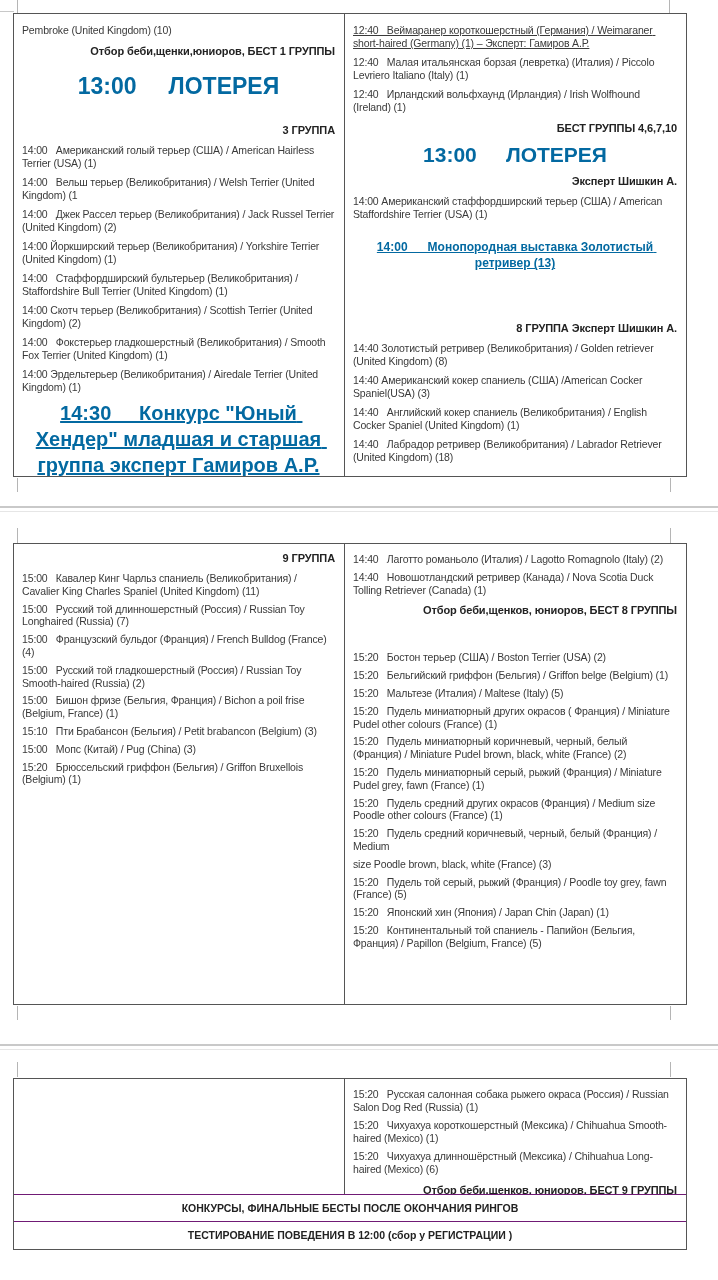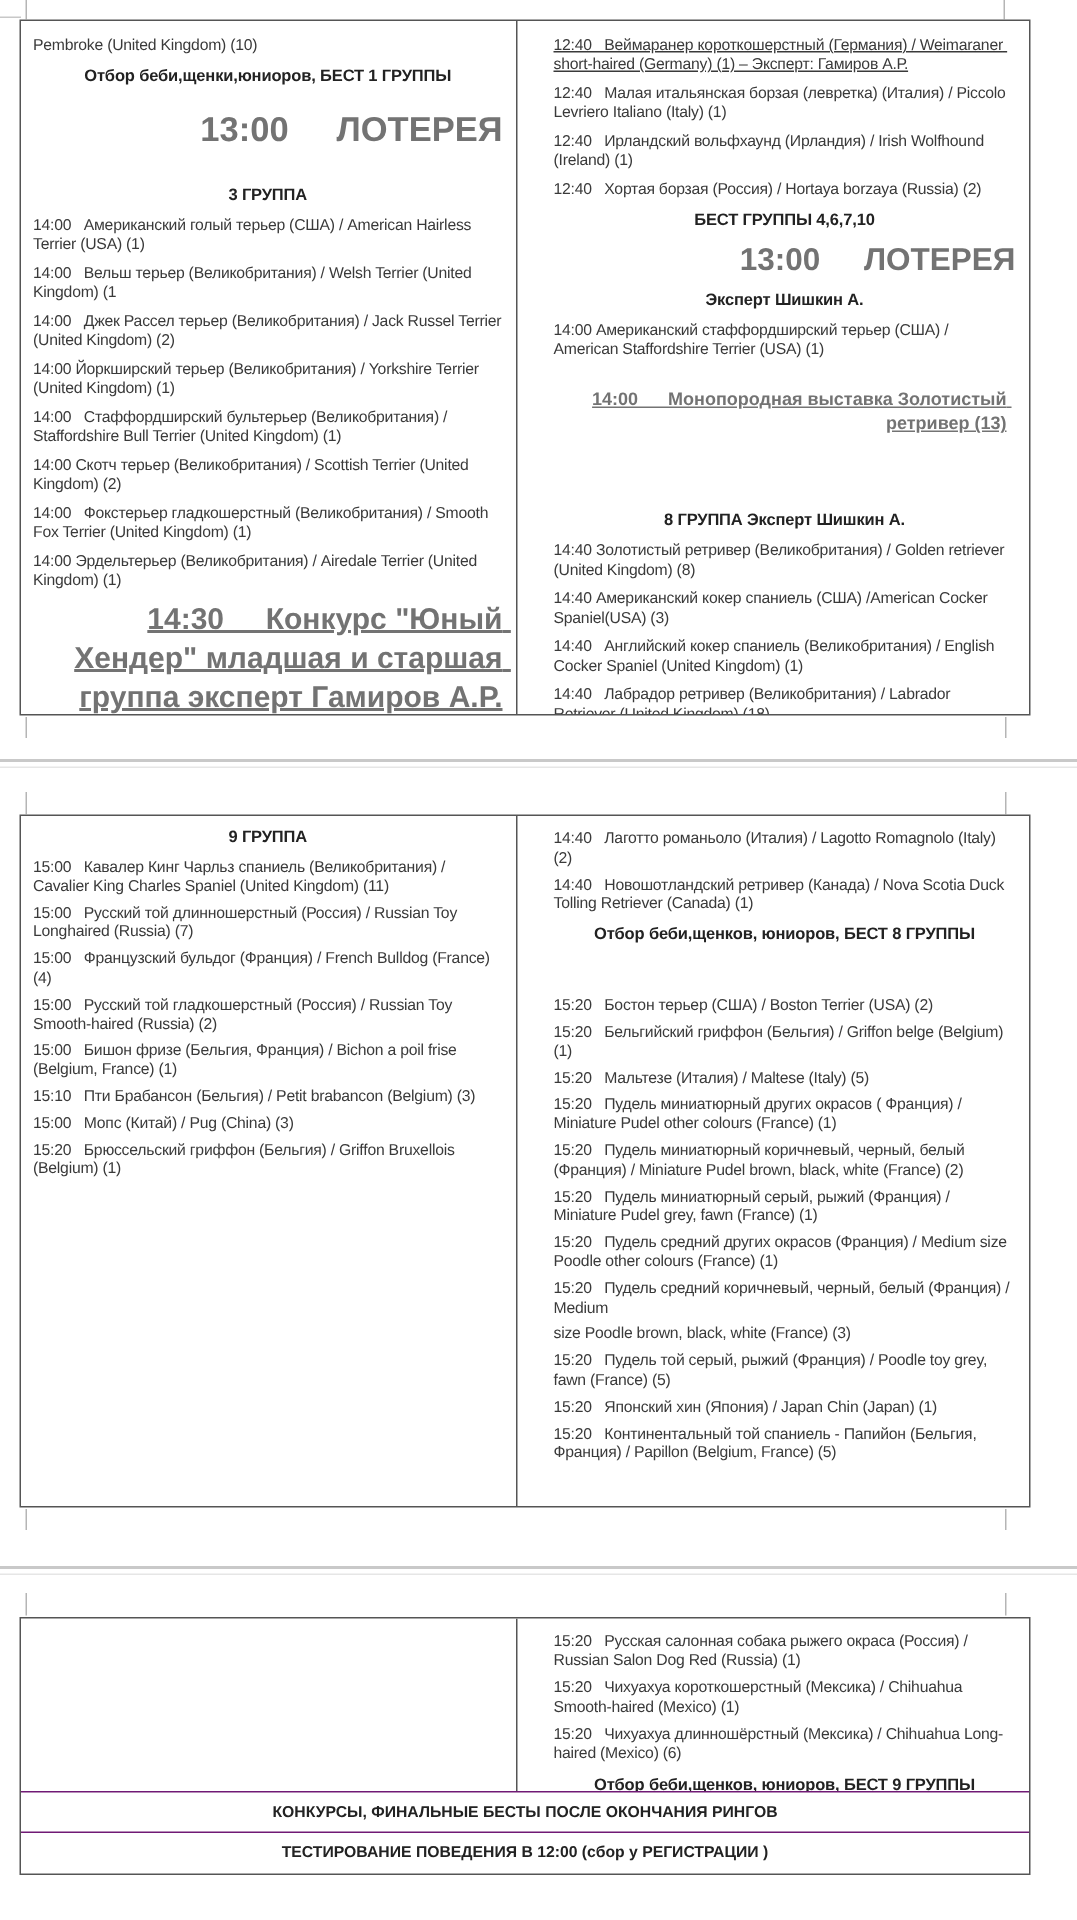--- a/index.html
+++ b/index.html
@@ -11,31 +11,31 @@
   .crop-v{position:absolute;width:1px;background:#b5b5b5;}
   .crop-h{position:absolute;height:1px;background:#c8c8c8;}
   .sep{position:absolute;left:0;width:718px;background:#c9c9c9;}
   .sep-lite{position:absolute;left:0;width:718px;background:#e6e6e6;}
 
   
   .sheet{position:absolute;left:13px;width:674px;border:1px solid #555;background:#fff;box-sizing:border-box;overflow:hidden;}
   .sheet1{top:13px;height:464px;}
   .sheet2{top:543px;height:462px;}
   .sheet3{top:1078px;height:172px;}
-  .cols{display:flex;width:100%;height:100%;box-sizing:border-box;gap:16px;}
+  .cols{display:flex;width:100%;height:100%;box-sizing:border-box;}
   .sheet3 .cols{height:115px;}
   .col{box-sizing:border-box;padding:4px 9px 4px 8px;overflow:hidden;}
   .col-l{width:331px;border-right:1px solid #555;}
   .col-r{flex:1;}
 
   
   .entry{font-size:10.5px;letter-spacing:-0.15px;line-height:1.24;margin:6px 0;color:#3a3a3a;white-space:pre-wrap;}
   .u{text-decoration:underline;}
-  .subhead{font-size:11px;letter-spacing:-0.1px;font-weight:bold;text-align:center;color:#222;margin:8px 0;white-space:pre-wrap;}
-  .big{font-weight:bold;text-align:right;color:#737373;white-space:pre-wrap;}
+  .subhead{font-size:11px;letter-spacing:-0.1px;font-weight:bold;text-align:right;color:#222;margin:8px 0;white-space:pre-wrap;}
+  .big{font-weight:bold;text-align:center;color:#0369a1;white-space:pre-wrap;}
   .lottery-l{font-size:23px;margin:16px 0 24px;}
   .lottery-r{font-size:21px;margin:9px 0 5px;}
   .mono{font-size:12px;line-height:1.35;text-decoration:underline;margin:18px 6px 0;}
   .contest{font-size:20px;line-height:1.3;text-decoration:underline;margin:6px 0 0;}
   .spacer-xl{height:42px;}
   .spacer-md{height:22px;}
   .p2 .entry{margin:5px 0;line-height:1.22;}
   .p3 .entry{margin:5px 0;}
   .footer-row{height:27px;border-top:1px solid #701a75;display:flex;align-items:center;justify-content:center;
     font-size:10.5px;font-weight:bold;color:#222;box-sizing:border-box;}
@@ -78,21 +78,20 @@
             <p class="entry">14:00   Фокстерьер гладкошерстный (Великобритания) / Smooth Fox Terrier (United Kingdom) (1)</p>
             <p class="entry">14:00 Эрдельтерьер (Великобритания) / Airedale Terrier (United Kingdom) (1)</p>
           </div>
         <div class="big contest">14:30     Конкурс "Юный Хендер" младшая и старшая группа эксперт Гамиров А.Р.</div>
       </div>
       <div class="col col-r">
         <p class="entry u">12:40   Веймаранер короткошерстный (Германия) / Weimaraner short-haired (Germany) (1) – Эксперт: Гамиров А.Р.</p>
         <div>
             <p class="entry">12:40   Малая итальянская борзая (левретка) (Италия) / Piccolo Levriero Italiano (Italy) (1)</p>
             <p class="entry">12:40   Ирландский вольфхаунд (Ирландия) / Irish Wolfhound (Ireland) (1)</p>
-            <p class="entry">12:40   Хортая борзая (Россия) / Hortaya borzaya (Russia) (2)</p>
           </div>
         <div class="subhead">БЕСТ ГРУППЫ 4,6,7,10</div>
         <div class="big lottery-r">13:00     ЛОТЕРЕЯ</div>
         <div class="subhead">Эксперт Шишкин А.</div>
         <p class="entry">14:00 Американский стаффордширский терьер (США) / American Staffordshire Terrier (USA) (1)</p>
         <div class="big mono">14:00      Монопородная выставка Золотистый ретривер (13)</div>
         <div class="spacer-xl"></div>
         <div class="subhead">8 ГРУППА Эксперт Шишкин А.</div>
         <div>
             <p class="entry">14:40 Золотистый ретривер (Великобритания) / Golden retriever (United Kingdom) (8)</p>

